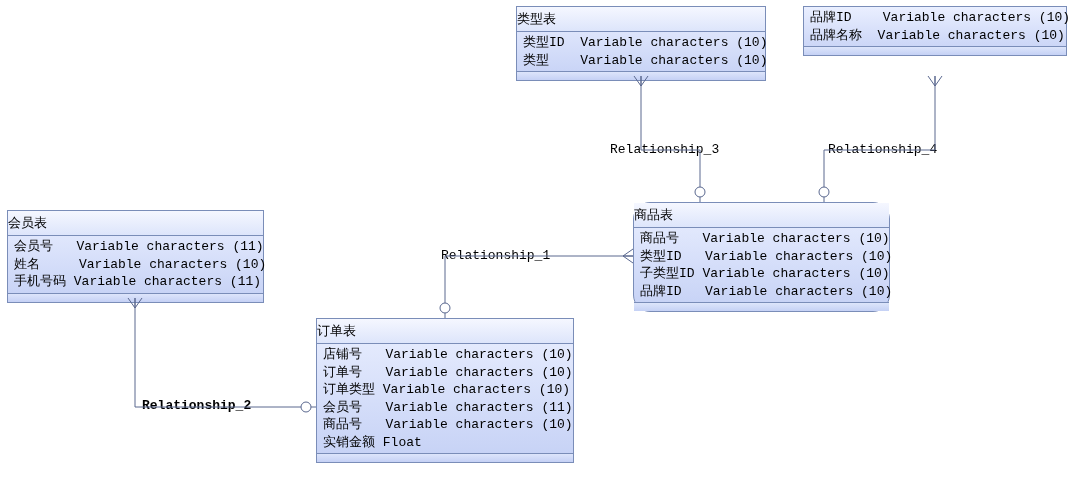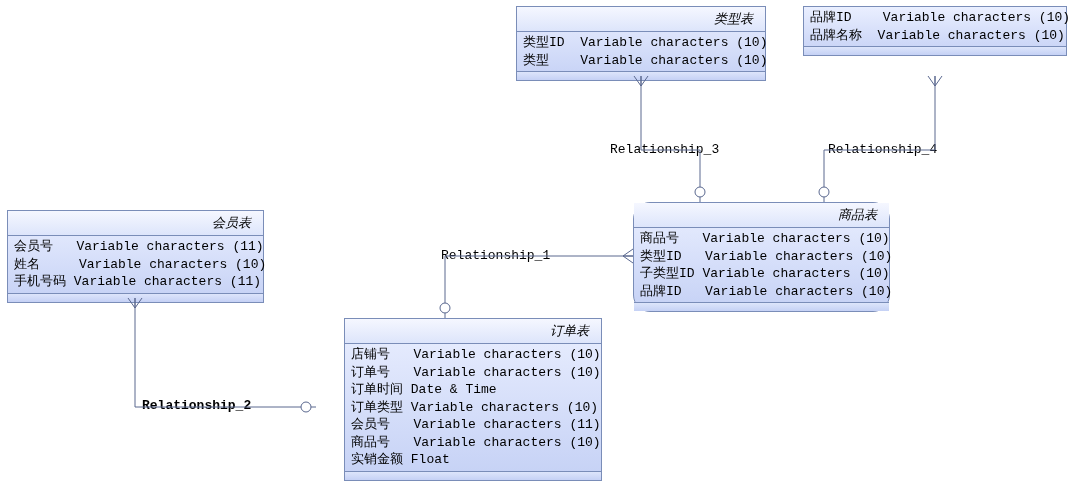--- a/index.html
+++ b/index.html
@@ -14,25 +14,24 @@
   position: relative;
   overflow: hidden;
 }
 .entity {
   position: absolute;
   border: 1px solid #7a8db8;
   background: linear-gradient(#eaefff, #c5d1f5);
   box-sizing: border-box;
 }
 .entity-header {
-  text-align: right;
-  padding: 3px 12px;
+  text-align: left;
+  padding: 3px 0;
   border-bottom: 1px solid #7a8db8;
   background: linear-gradient(#f5f7ff, #dde5fb);
-  font-style: italic;
 }
 .entity-body {
   padding: 2px 6px 2px 6px;
   font-family: "Courier New", monospace;
   font-size: 13px;
   line-height: 1.35;
 }
 .entity-footer {
   height: 8px;
   border-top: 1px solid #7a8db8;
@@ -63,26 +62,25 @@
 <div class="entity" style="left:7px; top:210px; width:257px;">
   <div class="entity-header">会员表</div>
   <div class="entity-body">
     <div class="row">会员号   Variable characters (11)</div>
     <div class="row">姓名     Variable characters (10)</div>
     <div class="row">手机号码 Variable characters (11)</div>
   </div>
   <div class="entity-footer"></div>
 </div>
 
-<div class="entity" style="left:316px; top:318px; width:258px;margin-left:28px;">
+<div class="entity" style="left:316px; top:318px; width:258px;">
   <div class="entity-header">订单表</div>
   <div class="entity-body">
     <div class="row">店铺号   Variable characters (10)</div>
     <div class="row">订单号   Variable characters (10)</div>
-    <div class="row">订单时间 Date &amp; Time</div>
     <div class="row">订单类型 Variable characters (10)</div>
     <div class="row">会员号   Variable characters (11)</div>
     <div class="row">商品号   Variable characters (10)</div>
     <div class="row">实销金额 Float</div>
   </div>
   <div class="entity-footer"></div>
 </div>
 
 <div class="entity" style="left:516px; top:6px; width:250px;">
   <div class="entity-header">类型表</div>

